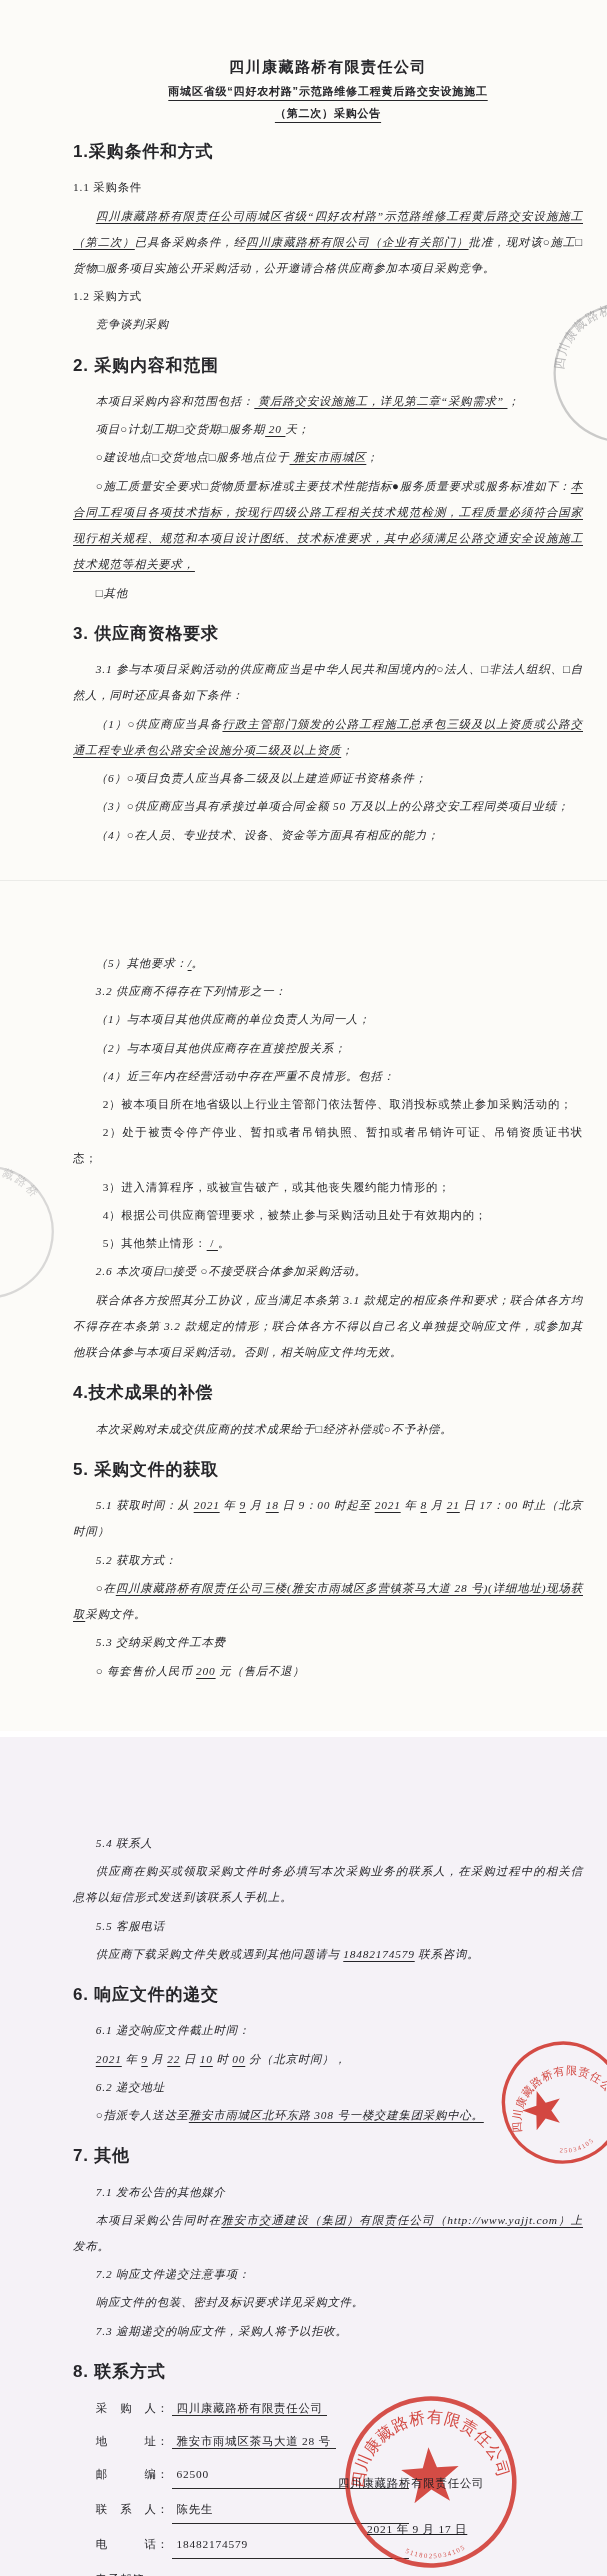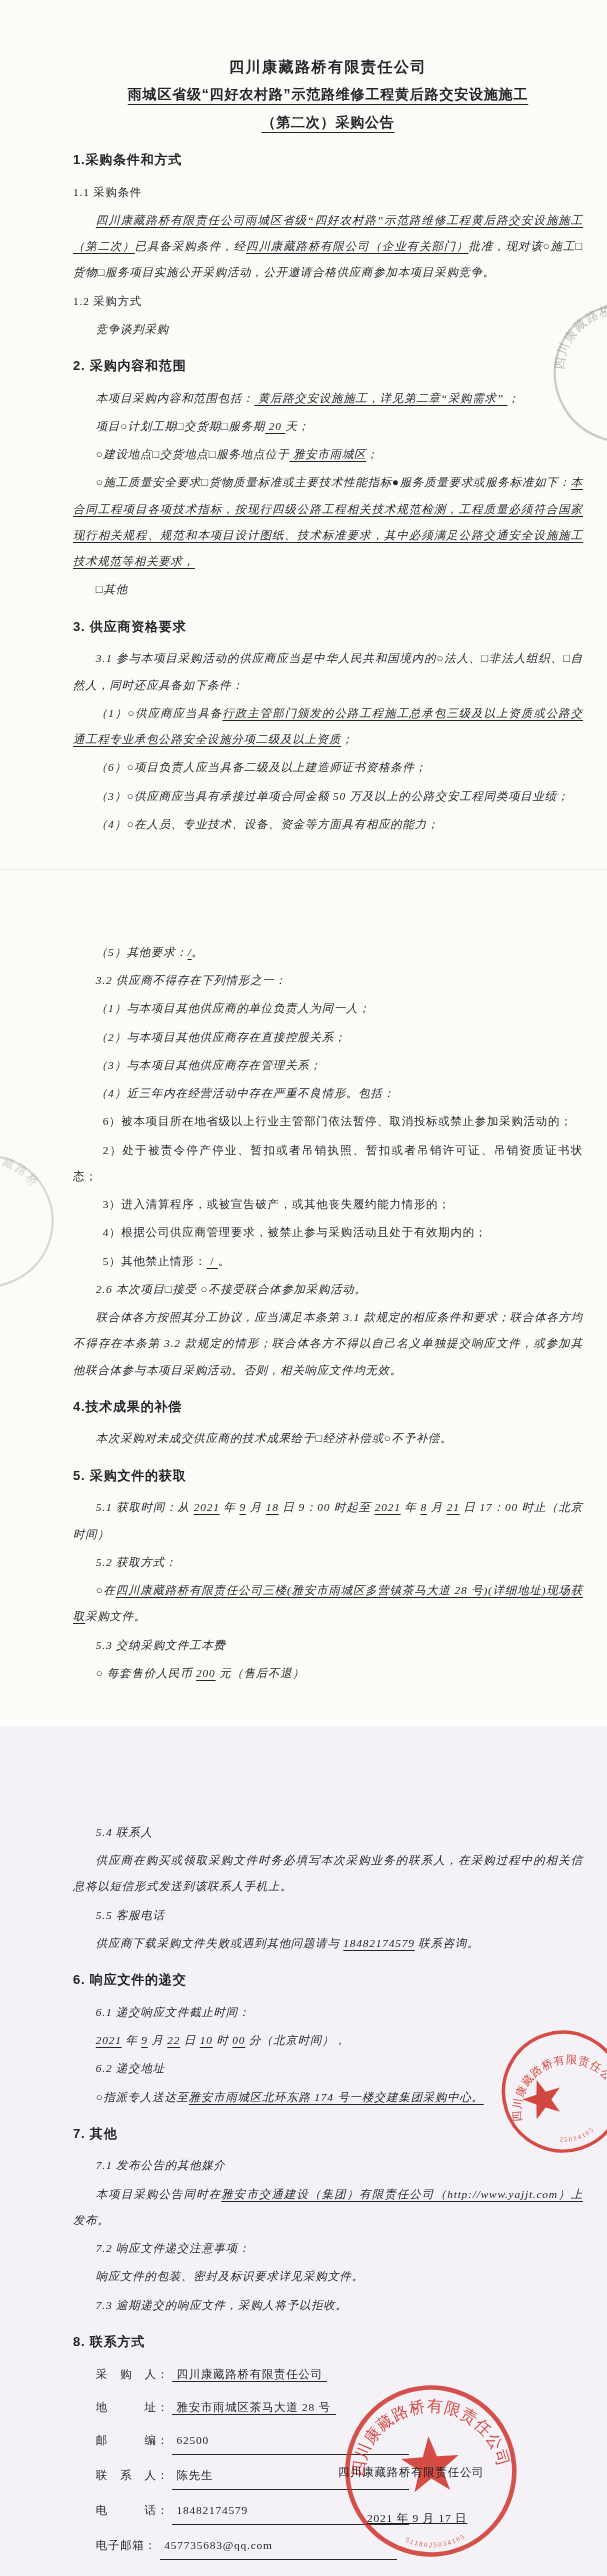--- a/index.html
+++ b/index.html
@@ -6,22 +6,22 @@
   body{width:607px;font-family:"Liberation Serif","DejaVu Serif",serif;color:#26262a;}
   .page{position:relative;overflow:hidden;}
   #page-1{min-height:859px;background:#fcfbf8;border-bottom:0.8px solid #ebebe8;}
   #page-2{min-height:850px;background:#fcfbf8;border-bottom:6px solid #ffffff;}
   #page-3{min-height:857px;background:#f5f2f7;}
   .content{padding:0 24px 30px 73px;font-size:11.4px;line-height:2.3;letter-spacing:0.8px;text-align:justify;}
   #page-1 .content{padding-top:53px;}
   #page-2 .content{padding-top:67px;}
   #page-3 .content{padding-top:91px;}
   .doc-title{text-align:center;font-family:"Liberation Sans","DejaVu Sans",sans-serif;font-weight:bold;font-size:15px;letter-spacing:1.5px;line-height:1.8;text-indent:0;}
-  .doc-subtitle{text-align:center;font-family:"Liberation Sans","DejaVu Sans",sans-serif;font-weight:bold;font-size:14px;letter-spacing:0.8px;line-height:2;text-indent:0;}
-  .sec-heading{font-family:"Liberation Sans","DejaVu Sans",sans-serif;font-weight:bold;font-size:13px;letter-spacing:0.8px;line-height:1.9;margin:12px 0 6px;text-indent:0;}
+  .doc-subtitle{text-align:center;font-family:"Liberation Sans","DejaVu Sans",sans-serif;font-weight:bold;font-size:11px;letter-spacing:0.8px;line-height:2;text-indent:0;}
+  .sec-heading{font-family:"Liberation Sans","DejaVu Sans",sans-serif;font-weight:bold;font-size:17px;letter-spacing:0.8px;line-height:1.9;margin:12px 0 6px;text-indent:0;}
   .para{margin:2px 0;}
   .indent{text-indent:2em;font-style:italic;}
   .indent2{text-indent:2.6em;}
   .u{text-decoration:underline;text-underline-offset:3px;text-decoration-thickness:0.8px;}
   .doc-subtitle .u{text-underline-offset:4.6px;}
   .contact-row{margin:6.8px 0;text-indent:2em;}
   .contact-label{letter-spacing:0.8px;}
   .contact-value{border-bottom:0.8px solid #2a2a2a;padding:0 4.6px 0.8px 4.6px;margin-left:3px;}
   .contact-value.wide{display:inline-block;min-width:228px;text-indent:0;}
   .seal{position:absolute;pointer-events:none;}
@@ -64,23 +64,22 @@
     </svg>
   </div>
 </div>
 
 <div class="page" id="page-2">
   <div class="content">
       <div class="para indent"><span>（5）其他要求：</span><span class="u">/</span><span>。</span></div>
       <div class="para indent"><span>3.2 供应商不得存在下列情形之一：</span></div>
       <div class="para indent"><span>（1）与本项目其他供应商的单位负责人为同一人；</span></div>
       <div class="para indent"><span>（2）与本项目其他供应商存在直接控股关系；</span></div>
-      <div class="para indent"><span>（3）与本项目其他供应商存在管理关系；</span></div>
       <div class="para indent"><span>（4）近三年内在经营活动中存在严重不良情形。包括：</span></div>
-      <div class="para indent2"><span>6）被本项目所在地省级以上行业主管部门依法暂停、取消投标或禁止参加采购活动的；</span></div>
+      <div class="para indent2"><span>2）被本项目所在地省级以上行业主管部门依法暂停、取消投标或禁止参加采购活动的；</span></div>
       <div class="para indent2"><span>2）处于被责令停产停业、暂扣或者吊销执照、暂扣或者吊销许可证、吊销资质证书状态；</span></div>
       <div class="para indent2"><span>3）进入清算程序，或被宣告破产，或其他丧失履约能力情形的；</span></div>
       <div class="para indent2"><span>4）根据公司供应商管理要求，被禁止参与采购活动且处于有效期内的；</span></div>
       <div class="para indent2"><span>5）其他禁止情形：</span><span class="u"> / </span><span>。</span></div>
       <div class="para indent"><span>2.6 本次项目□接受 ○不接受联合体参加采购活动。</span></div>
       <div class="para indent"><span>联合体各方按照其分工协议，应当满足本条第 3.1 款规定的相应条件和要求；联合体各方均不得存在本条第 3.2 款规定的情形；联合体各方不得以自己名义单独提交响应文件，或参加其他联合体参与本项目采购活动。否则，相关响应文件均无效。</span></div>
       <div class="sec-heading"><span>4.技术成果的补偿</span></div>
       <div class="para indent"><span>本次采购对未成交供应商的技术成果给于□经济补偿或○不予补偿。</span></div>
       <div class="sec-heading"><span>5.  采购文件的获取</span></div>
       <div class="para indent"><span>5.1 获取时间：从 </span><span class="u">2021</span><span> 年 </span><span class="u">9</span><span> 月 </span><span class="u">18</span><span> 日 9：00 时起至 </span><span class="u">2021</span><span> 年 </span><span class="u">8</span><span> 月 </span><span class="u">21</span><span> 日 17：00 时止（北京时间）</span></div>
@@ -104,21 +103,21 @@
 <div class="page" id="page-3">
   <div class="content">
       <div class="para indent"><span>5.4 联系人</span></div>
       <div class="para indent"><span>供应商在购买或领取采购文件时务必填写本次采购业务的联系人，在采购过程中的相关信息将以短信形式发送到该联系人手机上。</span></div>
       <div class="para indent"><span>5.5 客服电话</span></div>
       <div class="para indent"><span>供应商下载采购文件失败或遇到其他问题请与 </span><span class="u">18482174579</span><span> 联系咨询。</span></div>
       <div class="sec-heading"><span>6.  响应文件的递交</span></div>
       <div class="para indent"><span>6.1 递交响应文件截止时间：</span></div>
       <div class="para indent"><span class="u">2021</span><span> 年 </span><span class="u">9</span><span> 月 </span><span class="u">22</span><span> 日 </span><span class="u">10</span><span> 时 </span><span class="u">00</span><span> 分（北京时间），</span></div>
       <div class="para indent"><span>6.2 递交地址</span></div>
-      <div class="para indent"><span>○指派专人送达至</span><span class="u">雅安市雨城区北环东路 174 号一楼交建集团采购中心。  </span></div>
+      <div class="para indent"><span>○指派专人送达至</span><span class="u">雅安市雨城区北环东路 308 号一楼交建集团采购中心。  </span></div>
       <div class="sec-heading"><span>7.  其他</span></div>
       <div class="para indent"><span>7.1 发布公告的其他媒介</span></div>
       <div class="para indent"><span>本项目采购公告同时在</span><span class="u">雅安市交通建设（集团）有限责任公司（http://www.yajjt.com）上</span><span>发布。</span></div>
       <div class="para indent"><span>7.2 响应文件递交注意事项：</span></div>
       <div class="para indent"><span>响应文件的包装、密封及标识要求详见采购文件。</span></div>
       <div class="para indent"><span>7.3 逾期递交的响应文件，采购人将予以拒收。</span></div>
       <div class="sec-heading"><span>8.  联系方式</span></div>
       <div class="para contact-row"><span class="contact-label">采　购　人：</span><span class="contact-value">四川康藏路桥有限责任公司</span></div>
       <div class="para contact-row"><span class="contact-label">地　　　址：</span><span class="contact-value">雅安市雨城区茶马大道 28 号</span></div>
       <div class="para contact-row"><span class="contact-label">邮　　　编：</span><span class="contact-value wide">62500</span></div>

